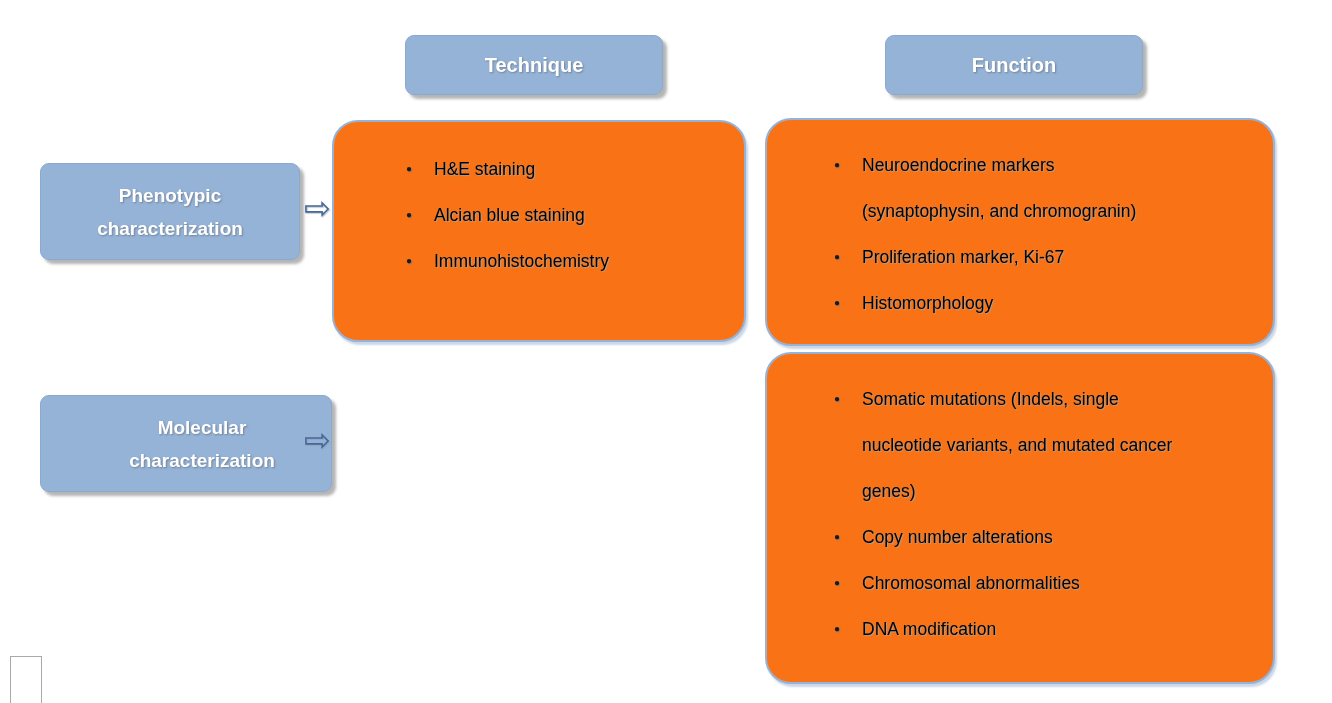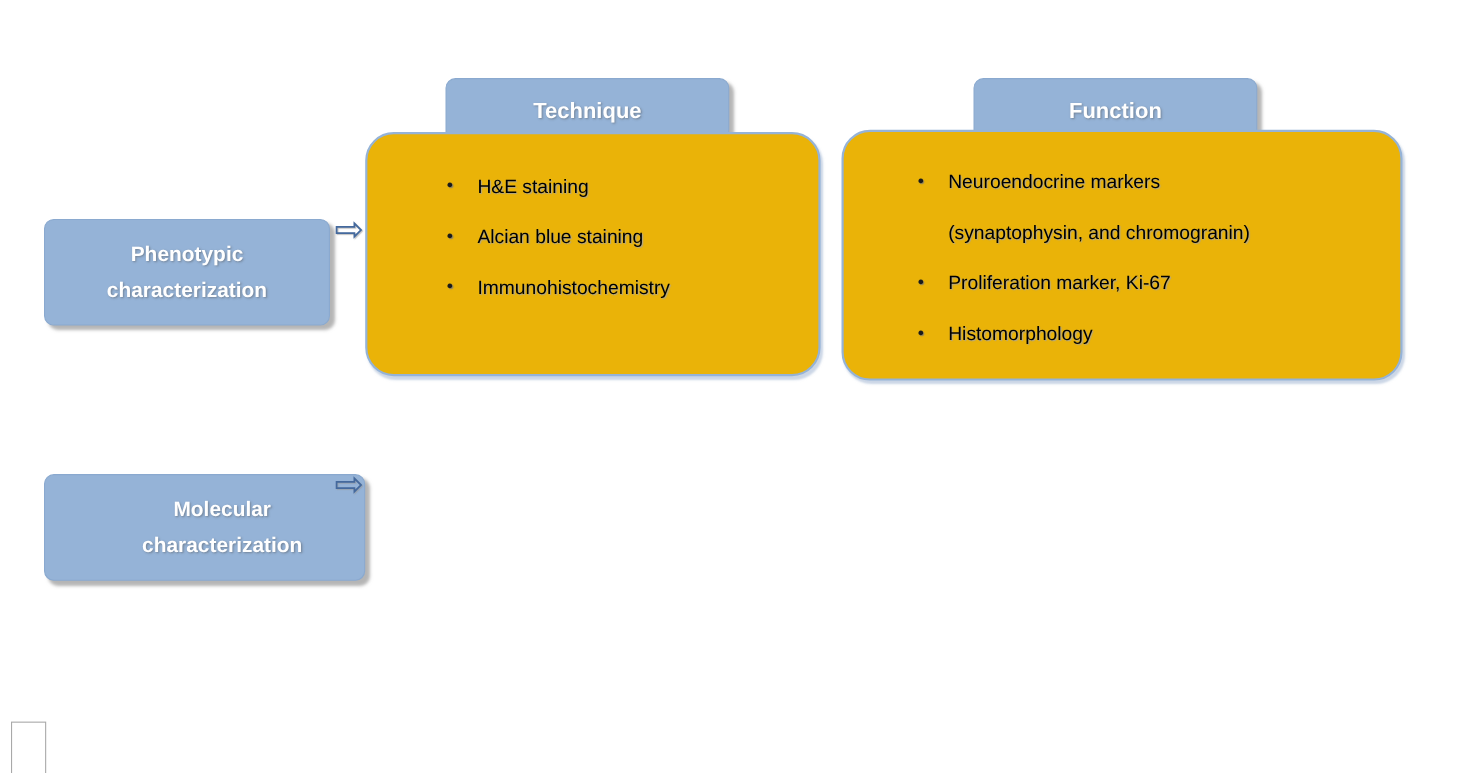--- a/index.html
+++ b/index.html
@@ -25,42 +25,41 @@
     border-radius: 9px;
     box-shadow: 4px 4px 3px rgba(120,120,120,0.55);
     color: var(--box_text, #ffffff);
     font-weight: bold;
     text-align: center;
     display: flex;
     flex-direction: column;
     align-items: center;
     justify-content: center;
     text-shadow: 1px 1px 2px rgba(70,70,70,0.45);
-    margin-top: 36px;
   }
   #h-technique { left: 405px; top: 35px; width: 256px; height: 58px; font-size: 20px; }
   #h-function  { left: 885px; top: 35px; width: 256px; height: 58px; font-size: 20px; }
   #label-0 { left: 40px; top: 163px; width: 258px; height: 95px; font-size: 19px; line-height: 33px; }
   #label-1 { left: 40px; top: 395px; width: 258px; height: 95px; font-size: 19px; line-height: 33px; padding-left: 32px; }
 
   
   .arrow {
     position: absolute;
     font-size: 32px;
     line-height: 36px;
     color: #44699d;
     text-shadow: 1px 1px 1px rgba(150,150,150,0.6);
   }
   #arrow-0 { left: 304px; top: 190px; }
   #arrow-1 { left: 304px; top: 422px; }
 
   
   .panel {
     position: absolute;
-    background: #eab308;
+    background: #f97316;
     border: 2px solid var(--panel_border, #95B3D7);
     border-radius: 26px;
     box-shadow: 2px 3px 2px rgba(160,180,210,0.55);
   }
   #panel-00 { left: 332px; top: 120px; width: 410px; height: 218px; }
   #panel-01 { left: 765px; top: 118px; width: 506px; height: 224px; }
   #panel-10 { left: 332px; top: 355px; width: 410px; height: 217px; }
   #panel-11 { left: 765px; top: 352px; width: 506px; height: 328px; }
 
   .list {
@@ -135,16 +134,24 @@
     </ul>
   </div>
 
   <div class="bluebox" id="label-1">
     <div>Molecular</div>
     <div>characterization</div>
   </div>
   <div class="arrow" id="arrow-1">⇨</div>
 
 
+  <div class="panel" id="panel-11">
+    <ul class="list">
+      <li>Somatic mutations (Indels, single nucleotide variants, and mutated cancer genes)</li>
+      <li>Copy number alterations</li>
+      <li>Chromosomal abnormalities</li>
+      <li>DNA modification</li>
+    </ul>
+  </div>
 
   <div class="stray"></div>
 
 </div>
 
 </body></html>

